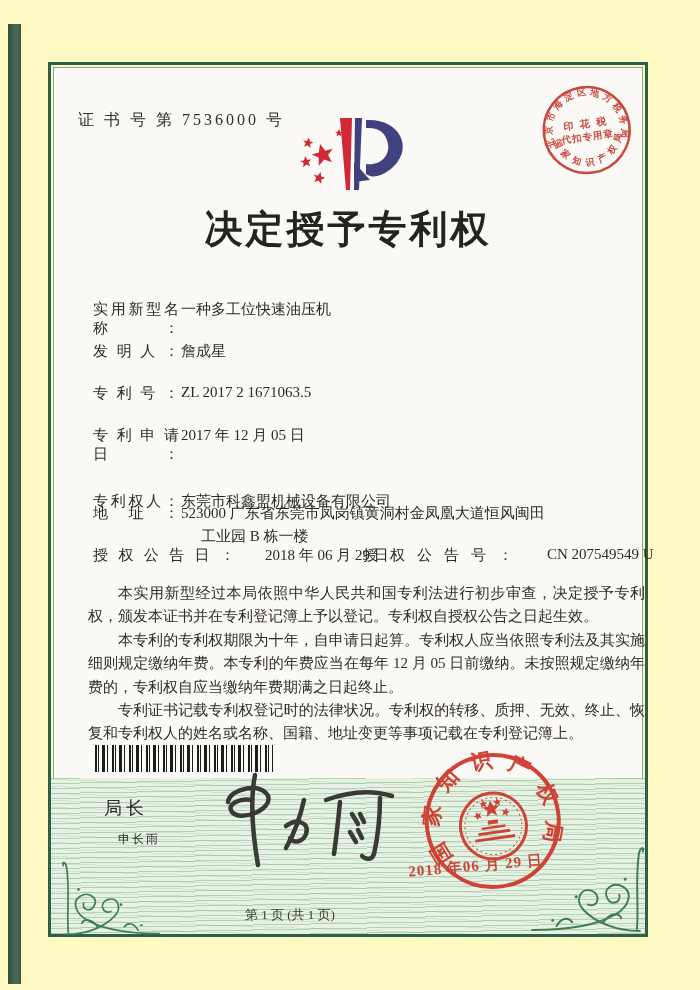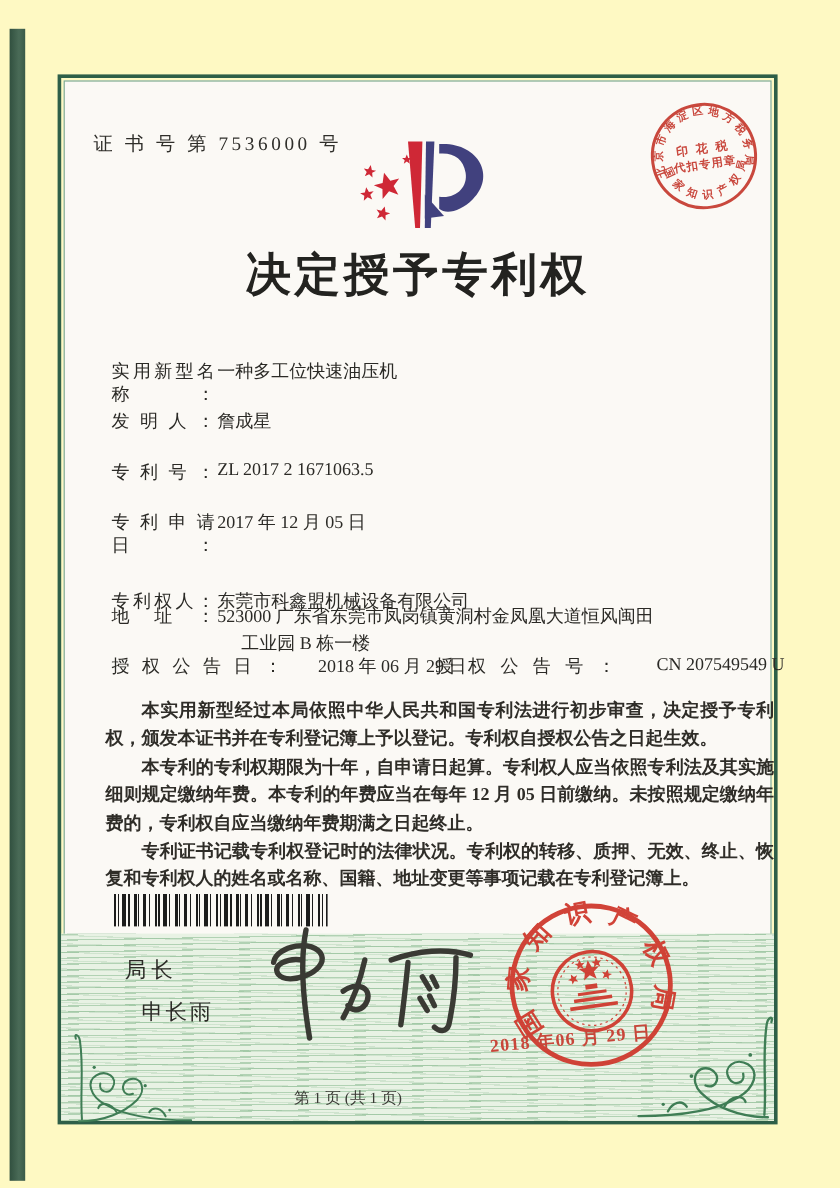--- a/index.html
+++ b/index.html
@@ -15,31 +15,31 @@
   .title{position:absolute;left:48px;top:204px;width:600px;margin:0;text-align:center;
     font-size:38px;font-weight:700;letter-spacing:3px;color:#232320;}
   .row{position:absolute;left:93px;width:545px;font-size:15px;color:#2b2a26;}
   .lbl{display:inline-block;width:86px;text-align:justify;text-align-last:justify;}
   .lbl-wide{display:inline-block;width:142px;text-align:justify;text-align-last:justify;}
   .val{position:absolute;left:88px;top:0;white-space:nowrap;}
   .val2{position:absolute;left:88px;top:23px;white-space:nowrap;margin-left:20px;}
   .grant-no-group{position:absolute;left:270px;top:0;}
   .grant-no-group .val{left:184px;}
   .paras{position:absolute;left:88px;top:582px;width:557px;}
-  .paras p{margin:0;text-indent:2em;font-size:15px;line-height:23.4px;text-align:justify;color:#2f2d28;font-weight:bold;}
+  .paras p{margin:0;text-indent:2em;font-size:15px;line-height:23.4px;text-align:justify;color:#2f2d28;}
   .barcode{position:absolute;left:95px;top:745px;width:178px;height:27px;background:
     repeating-linear-gradient(90deg,#1c1c1c 0 2px,transparent 2px 3px,#1c1c1c 3px 4px,
     transparent 4px 7px,#1c1c1c 7px 10px,transparent 10px 12px,#1c1c1c 12px 13px,transparent 13px 17px);}
   .band{position:absolute;left:51px;top:778px;width:594px;height:156px;background-color:#e8f2e4;
     background-image:repeating-linear-gradient(179deg,rgba(110,170,120,.45) 0 1px,rgba(255,255,255,0) 1px 5px),
     repeating-linear-gradient(2deg,rgba(110,170,120,.2) 0 1px,rgba(255,255,255,0) 1px 7px);}
   .flourish-br{position:absolute;left:527px;top:836px;}
   .flourish-bl{position:absolute;left:60px;top:852px;transform:scaleX(-1);}
   .director-label{position:absolute;left:104px;top:796px;font-size:18px;color:#2b2a26;letter-spacing:4px;}
-  .director-name{position:absolute;left:118px;top:831px;font-size:18px;color:#2b2a26;letter-spacing:2px;}
+  .director-name{position:absolute;left:118px;top:831px;font-size:12px;color:#2b2a26;letter-spacing:2px;}
   .signature{position:absolute;left:200px;top:770px;}
   .office-seal{position:absolute;left:422px;top:750px;transform:rotate(-8deg);opacity:.95;}
   .seal-date{position:absolute;left:408px;top:855px;width:175px;font-size:15px;font-weight:bold;
     color:#c8463a;letter-spacing:1px;transform:rotate(-5deg);white-space:nowrap;}
   .footer-page{position:absolute;left:48px;top:906px;width:484px;text-align:center;font-size:13px;color:#3a3a35;}
 </style>
 </head>
 <body>
 
 <div class="page">

